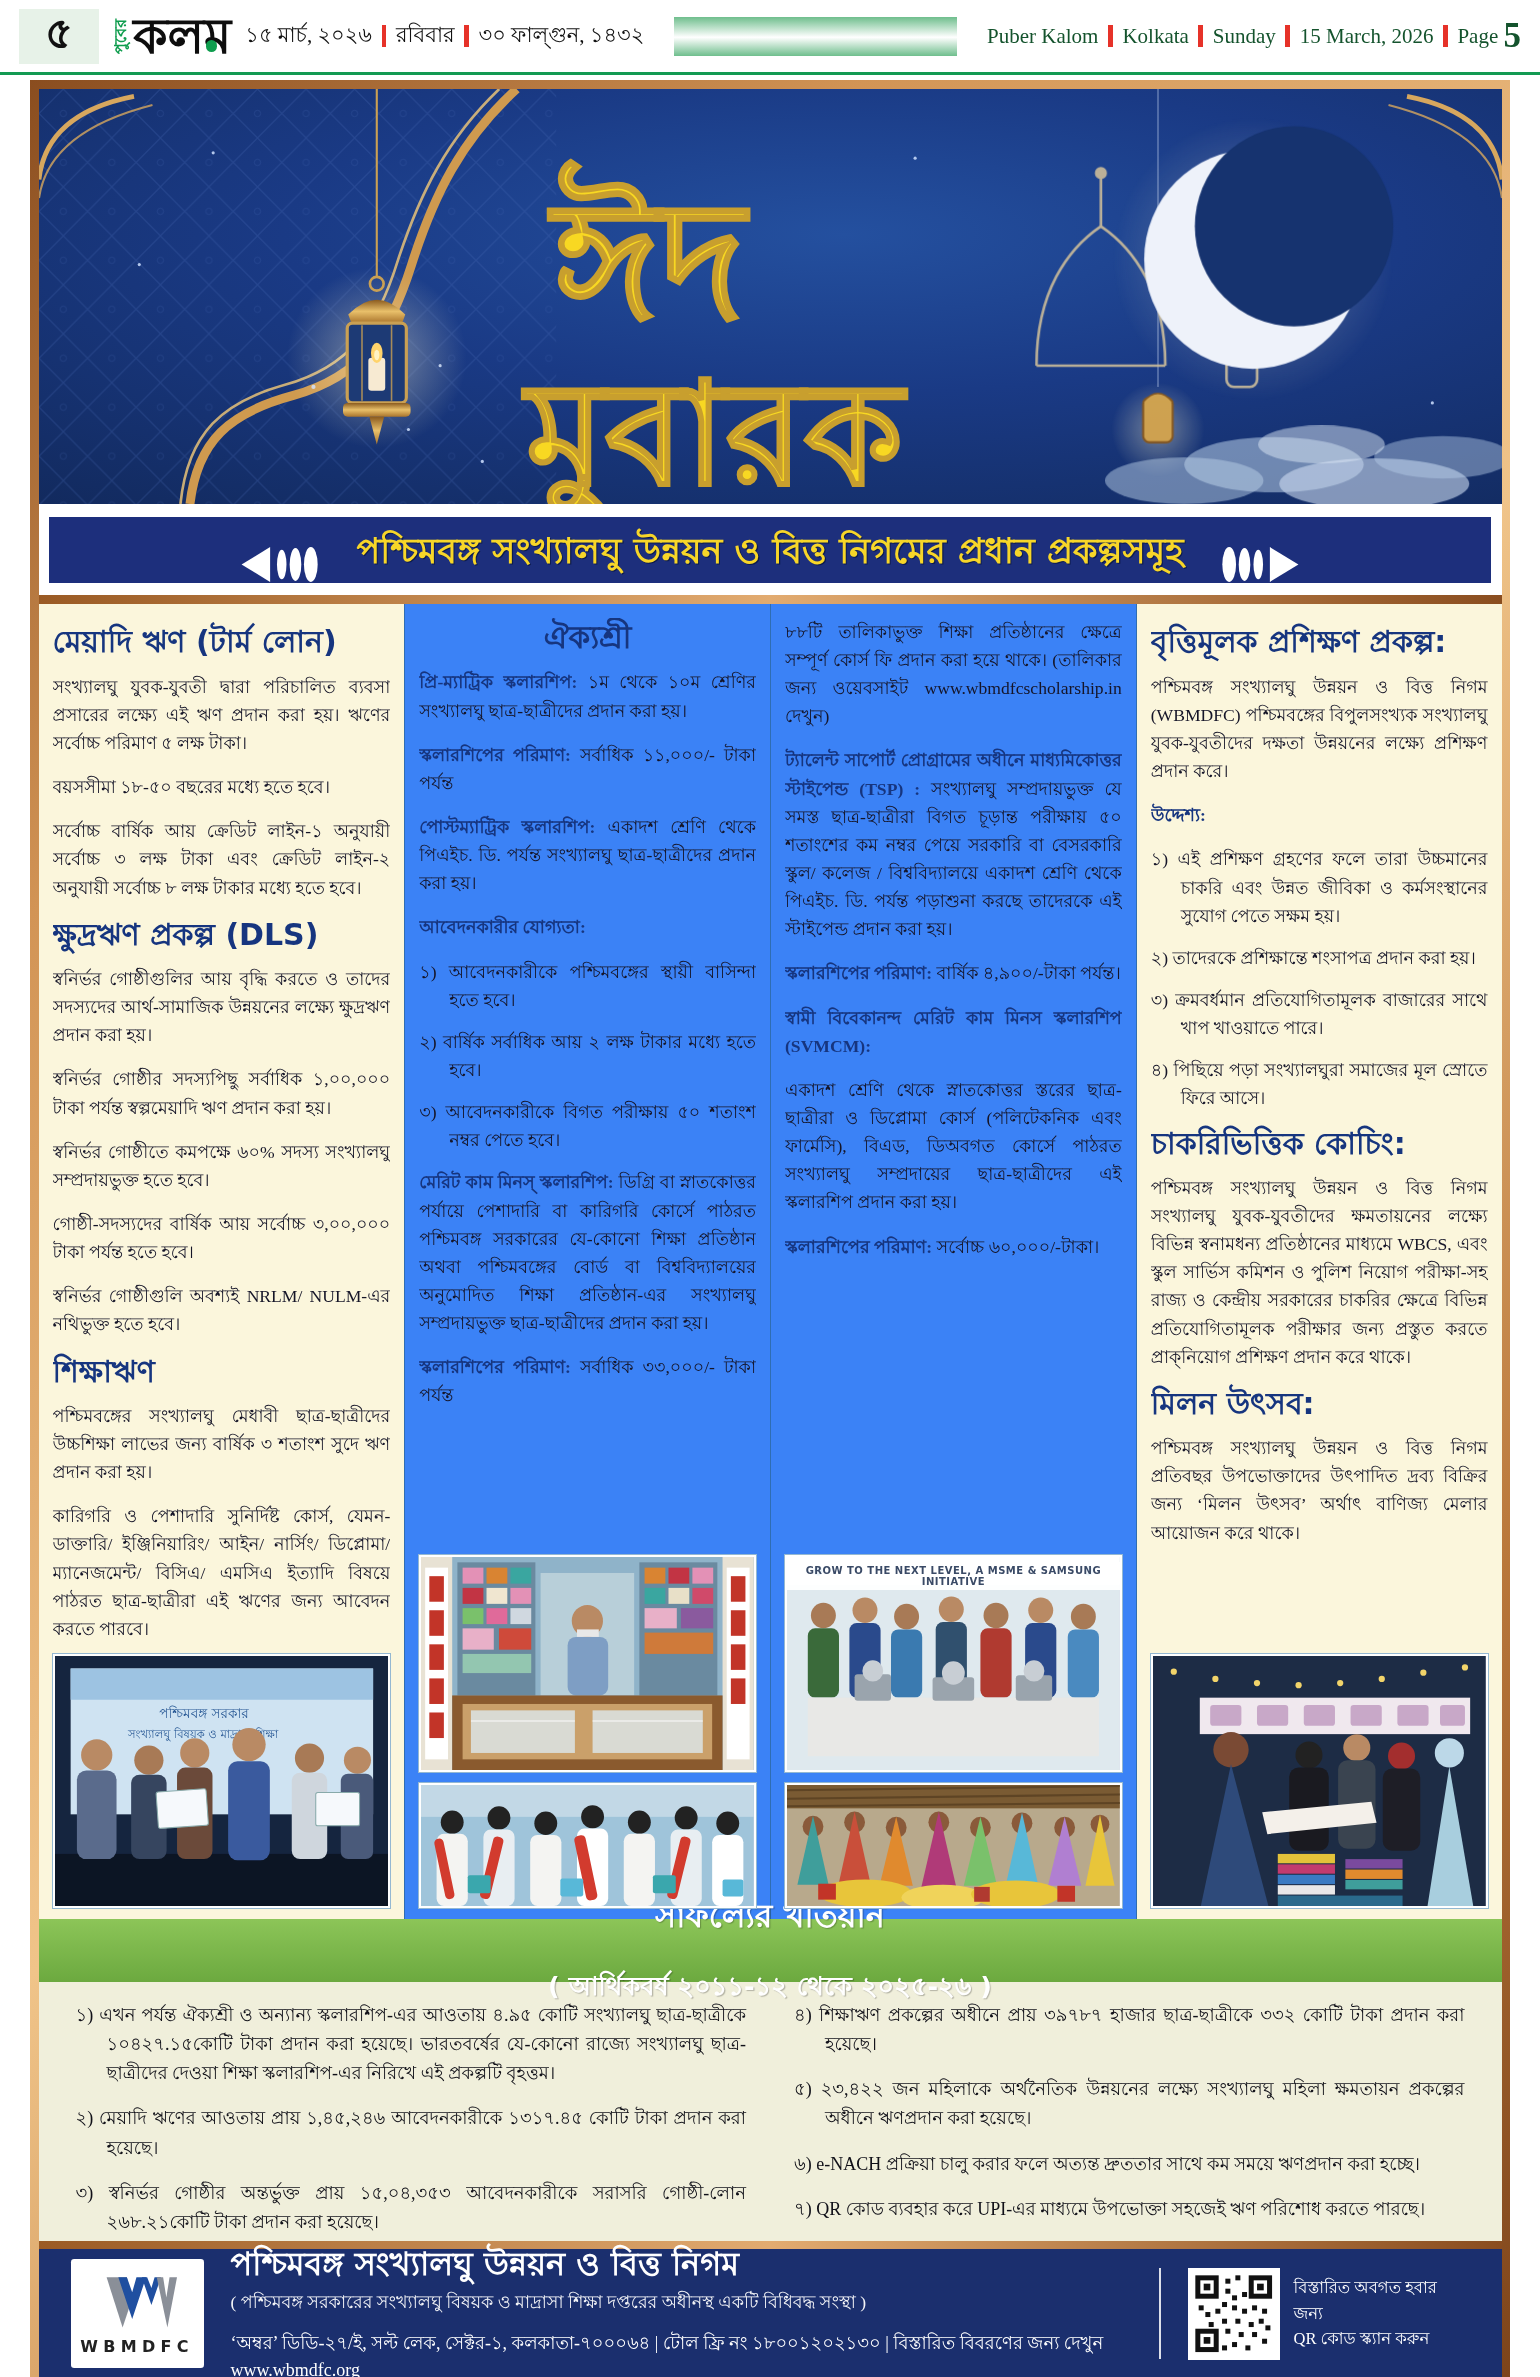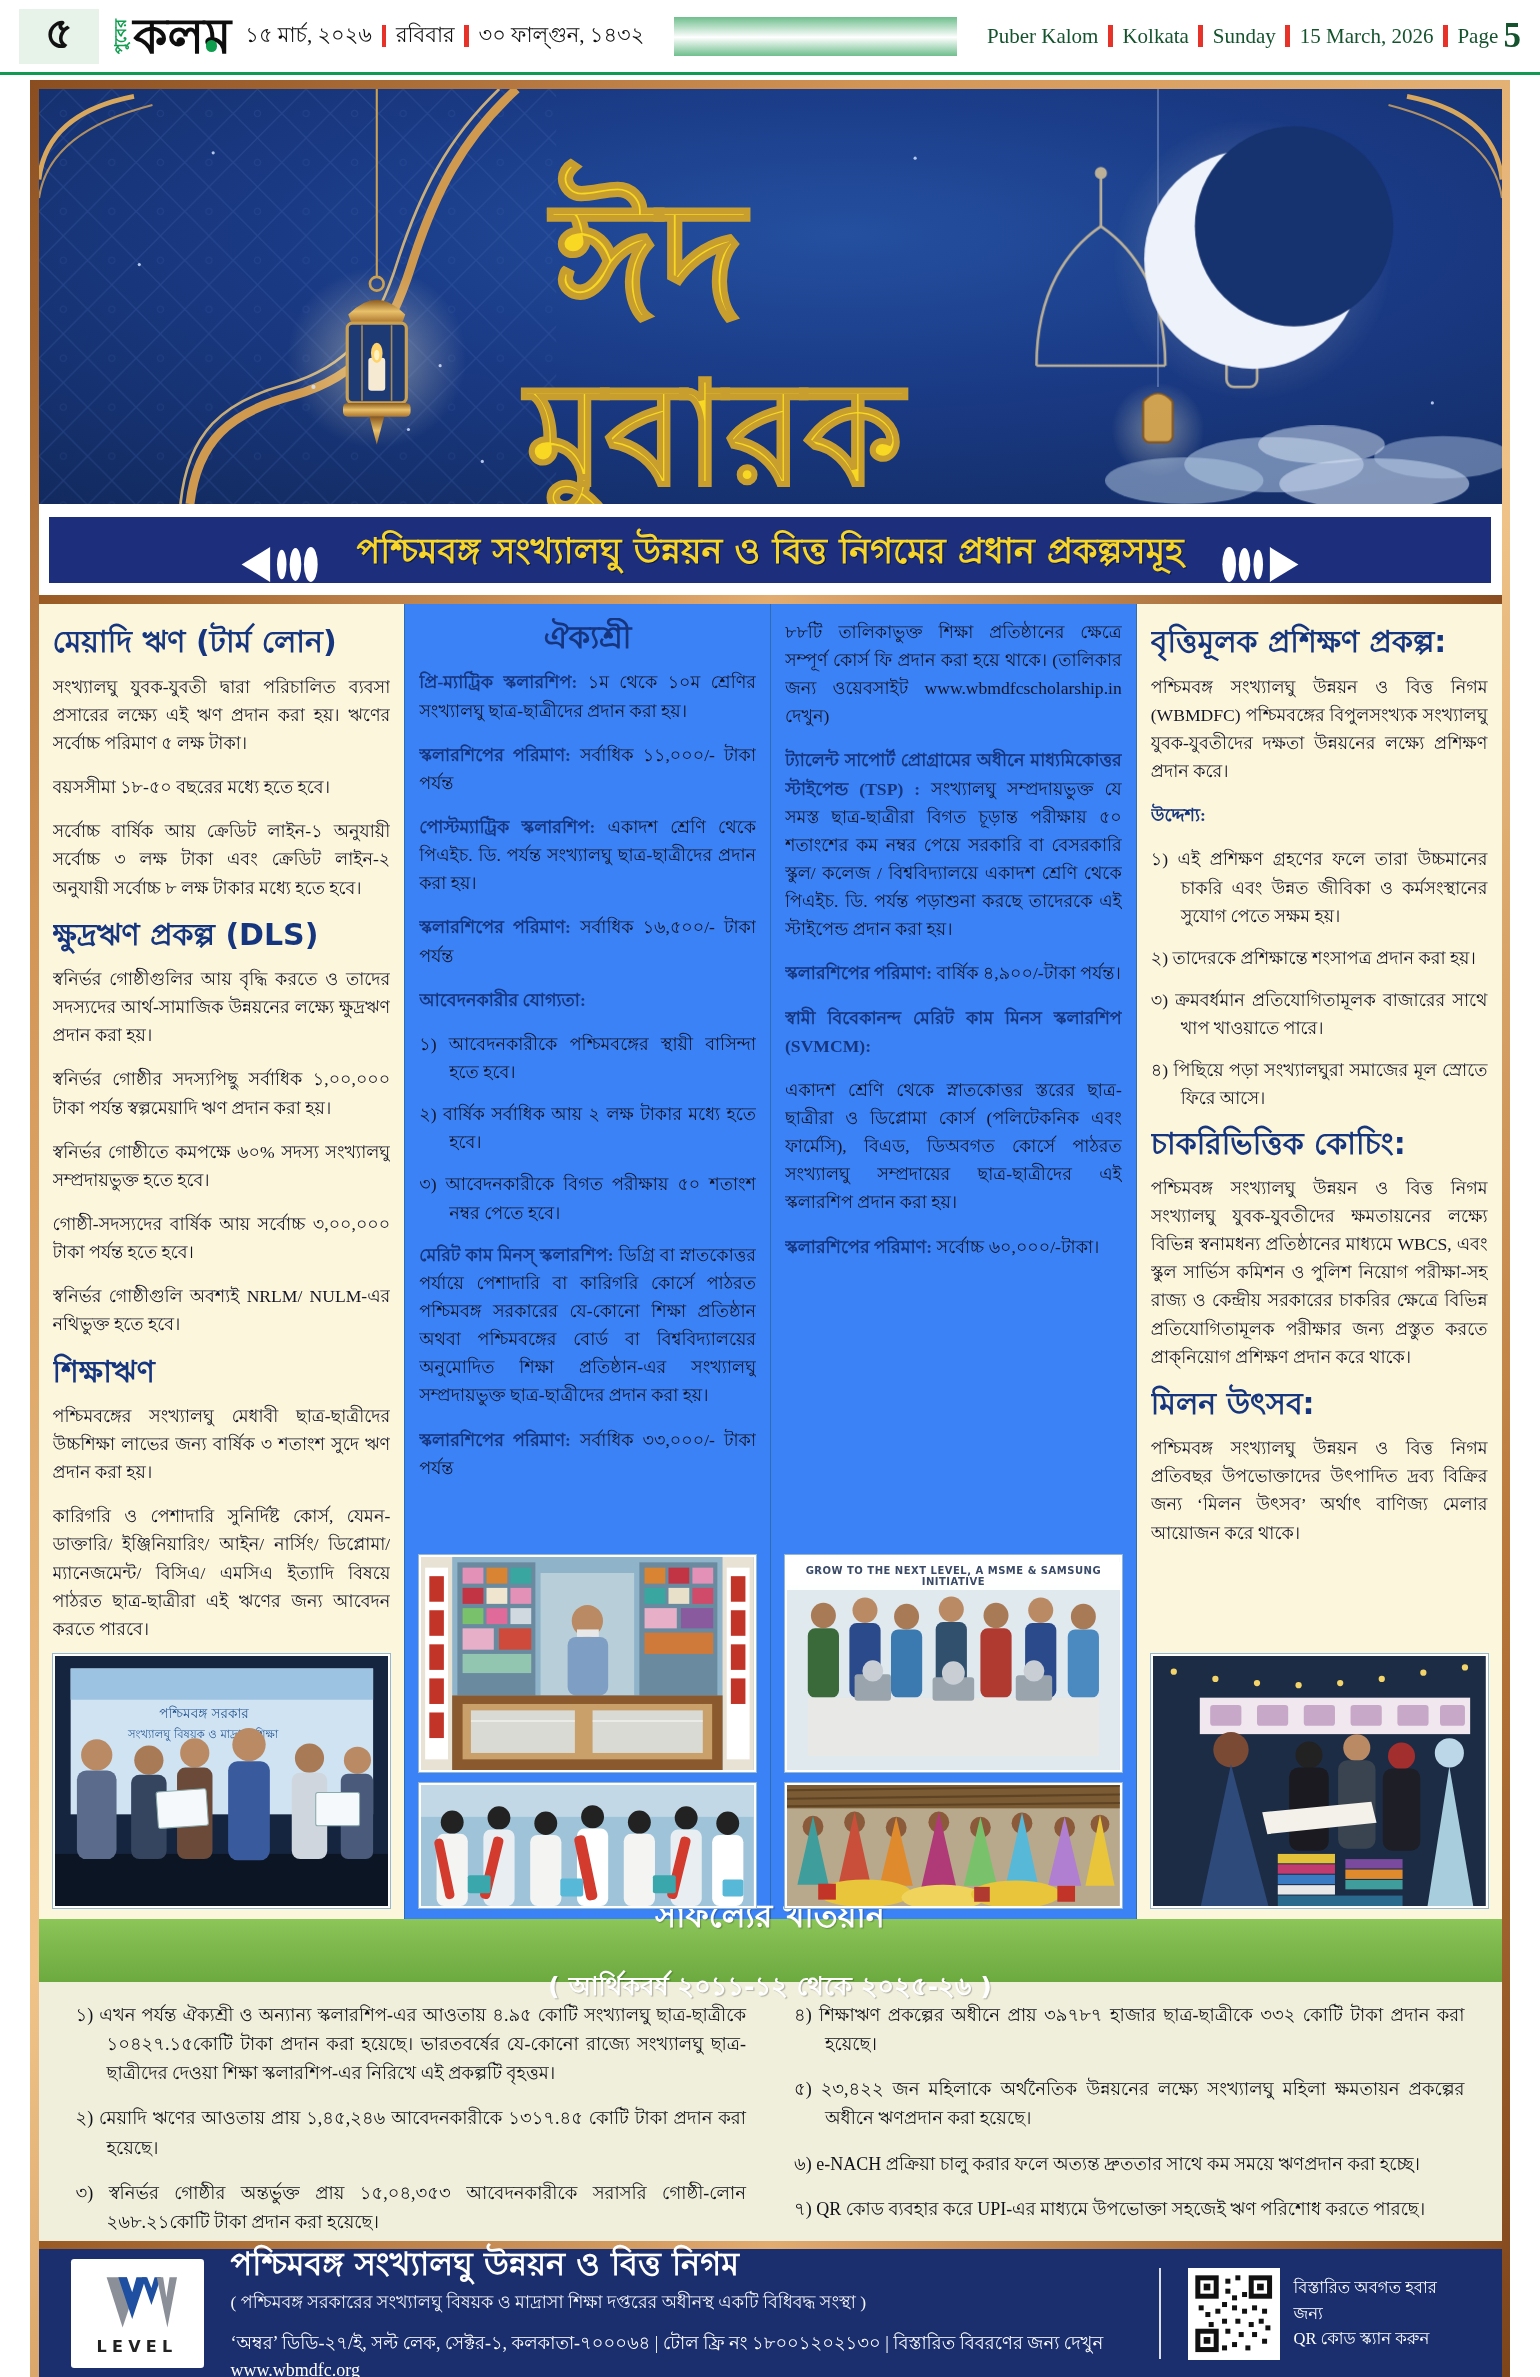--- a/index.html
+++ b/index.html
@@ -300,21 +300,20 @@
             </div>
           </div>
         </div>
 
         <div class="col col-blue">
           <div class="textwrap">
             <h2 class="sec sec-center">ঐক্যশ্রী</h2>
             <p class="para"><span class="lead">প্রি-ম্যাট্রিক স্কলারশিপ:</span> <span>১ম থেকে ১০ম শ্রেণির সংখ্যালঘু ছাত্র-ছাত্রীদের প্রদান করা হয়।</span></p>
             <p class="para"><span class="lead">স্কলারশিপের পরিমাণ:</span> <span>সর্বাধিক ১১,০০০/- টাকা পর্যন্ত</span></p>
             <p class="para"><span class="lead">পোস্টম্যাট্রিক স্কলারশিপ:</span> <span>একাদশ শ্রেণি থেকে পিএইচ. ডি. পর্যন্ত সংখ্যালঘু ছাত্র-ছাত্রীদের প্রদান করা হয়।</span></p>
-            <p class="para"><span class="lead">স্কলারশিপের পরিমাণ:</span> <span>সর্বাধিক ১৬,৫০০/- টাকা পর্যন্ত</span></p>
             <p class="para"><span class="lead">আবেদনকারীর যোগ্যতা:</span></p>
             <p class="item">১) আবেদনকারীকে পশ্চিমবঙ্গের স্থায়ী বাসিন্দা হতে হবে।</p>
             <p class="item">২) বার্ষিক সর্বাধিক আয় ২ লক্ষ টাকার মধ্যে হতে হবে।</p>
             <p class="item">৩) আবেদনকারীকে বিগত পরীক্ষায় ৫০ শতাংশ নম্বর পেতে হবে।</p>
             <p class="para"><span class="lead">মেরিট কাম মিনস্ স্কলারশিপ:</span> <span>ডিগ্রি বা স্নাতকোত্তর পর্যায়ে পেশাদারি বা কারিগরি কোর্সে পাঠরত পশ্চিমবঙ্গ সরকারের যে-কোনো শিক্ষা প্রতিষ্ঠান অথবা পশ্চিমবঙ্গের বোর্ড বা বিশ্ববিদ্যালয়ের অনুমোদিত শিক্ষা প্রতিষ্ঠান-এর সংখ্যালঘু সম্প্রদায়ভুক্ত ছাত্র-ছাত্রীদের প্রদান করা হয়।</span></p>
             <p class="para"><span class="lead">স্কলারশিপের পরিমাণ:</span> <span>সর্বাধিক ৩৩,০০০/- টাকা পর্যন্ত</span></p>
           </div>
           <div class="phototray">
             <div class="photo ph-mid">
               <svg viewBox="0 0 640 400" preserveAspectRatio="none">
@@ -582,21 +581,21 @@
       <div class="rail"></div>
 
       <div class="footer">
         <div class="flogo">
           <svg width="80" height="64" viewBox="0 0 150 120">
             <polygon points="18,10 48,104 66,50 56,10" fill="#8a8f98"></polygon>
             <polygon points="40,10 66,88 92,10 74,10 66,38 56,10" fill="#1f4fa0"></polygon>
             <polygon points="84,10 102,62 120,10 108,10 102,30 94,10" fill="#1f4fa0"></polygon>
             <polygon points="112,10 132,104 150,10 136,10 130,48 124,10" fill="#8a8f98"></polygon>
           </svg>
-          <div class="flogo-text">LEVEL</div>
+          <div class="flogo-text">WBMDFC</div>
         </div>
         <div class="fmid">
           <div class="forg">পশ্চিমবঙ্গ সংখ্যালঘু উন্নয়ন ও বিত্ত নিগম</div>
           <div class="fsub">( পশ্চিমবঙ্গ সরকারের সংখ্যালঘু বিষয়ক ও মাদ্রাসা শিক্ষা দপ্তরের অধীনস্থ একটি বিধিবদ্ধ সংস্থা )</div>
           <div class="faddr">‘অম্বর’ ডিডি-২৭/ই, সল্ট লেক, সেক্টর-১, কলকাতা-৭০০০৬৪  |  টোল ফ্রি নং ১৮০০১২০২১৩০  |  বিস্তারিত বিবরণের জন্য দেখুন www.wbmdfc.org</div>
         </div>
         <div class="fdiv"></div>
         <div class="fqr">
           <div class="qrbox">
             <svg viewBox="0 0 100 100">

